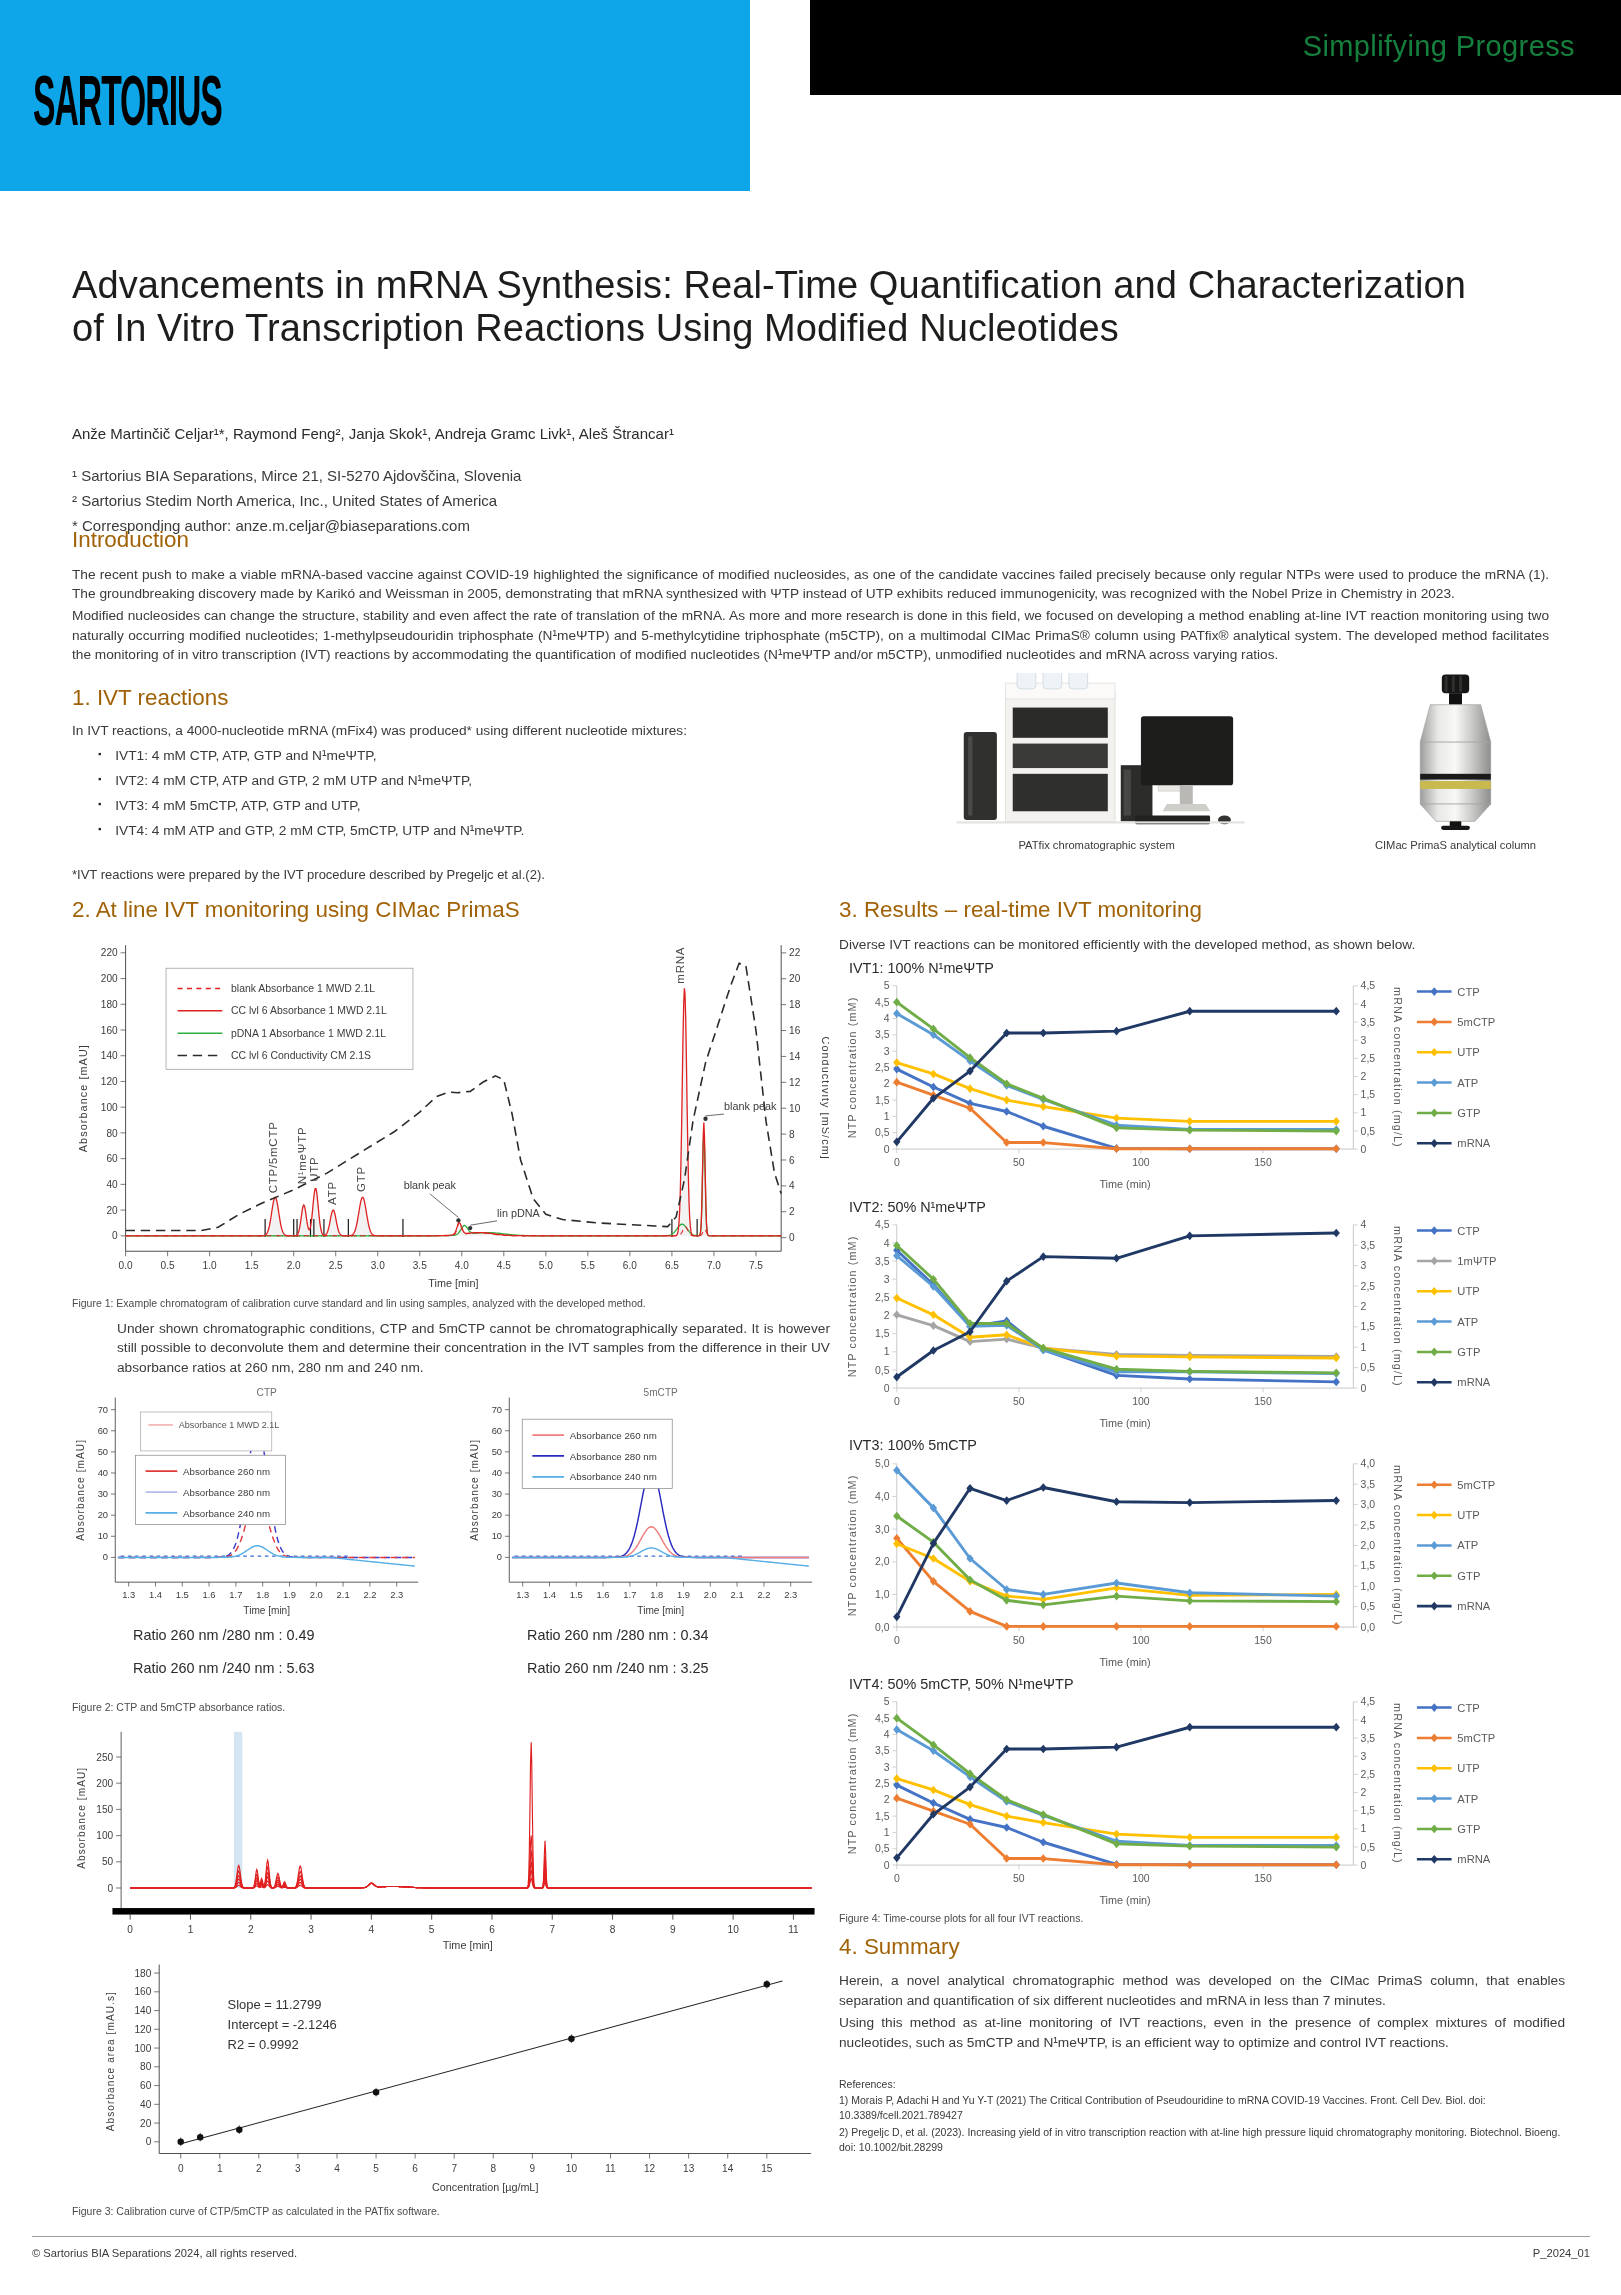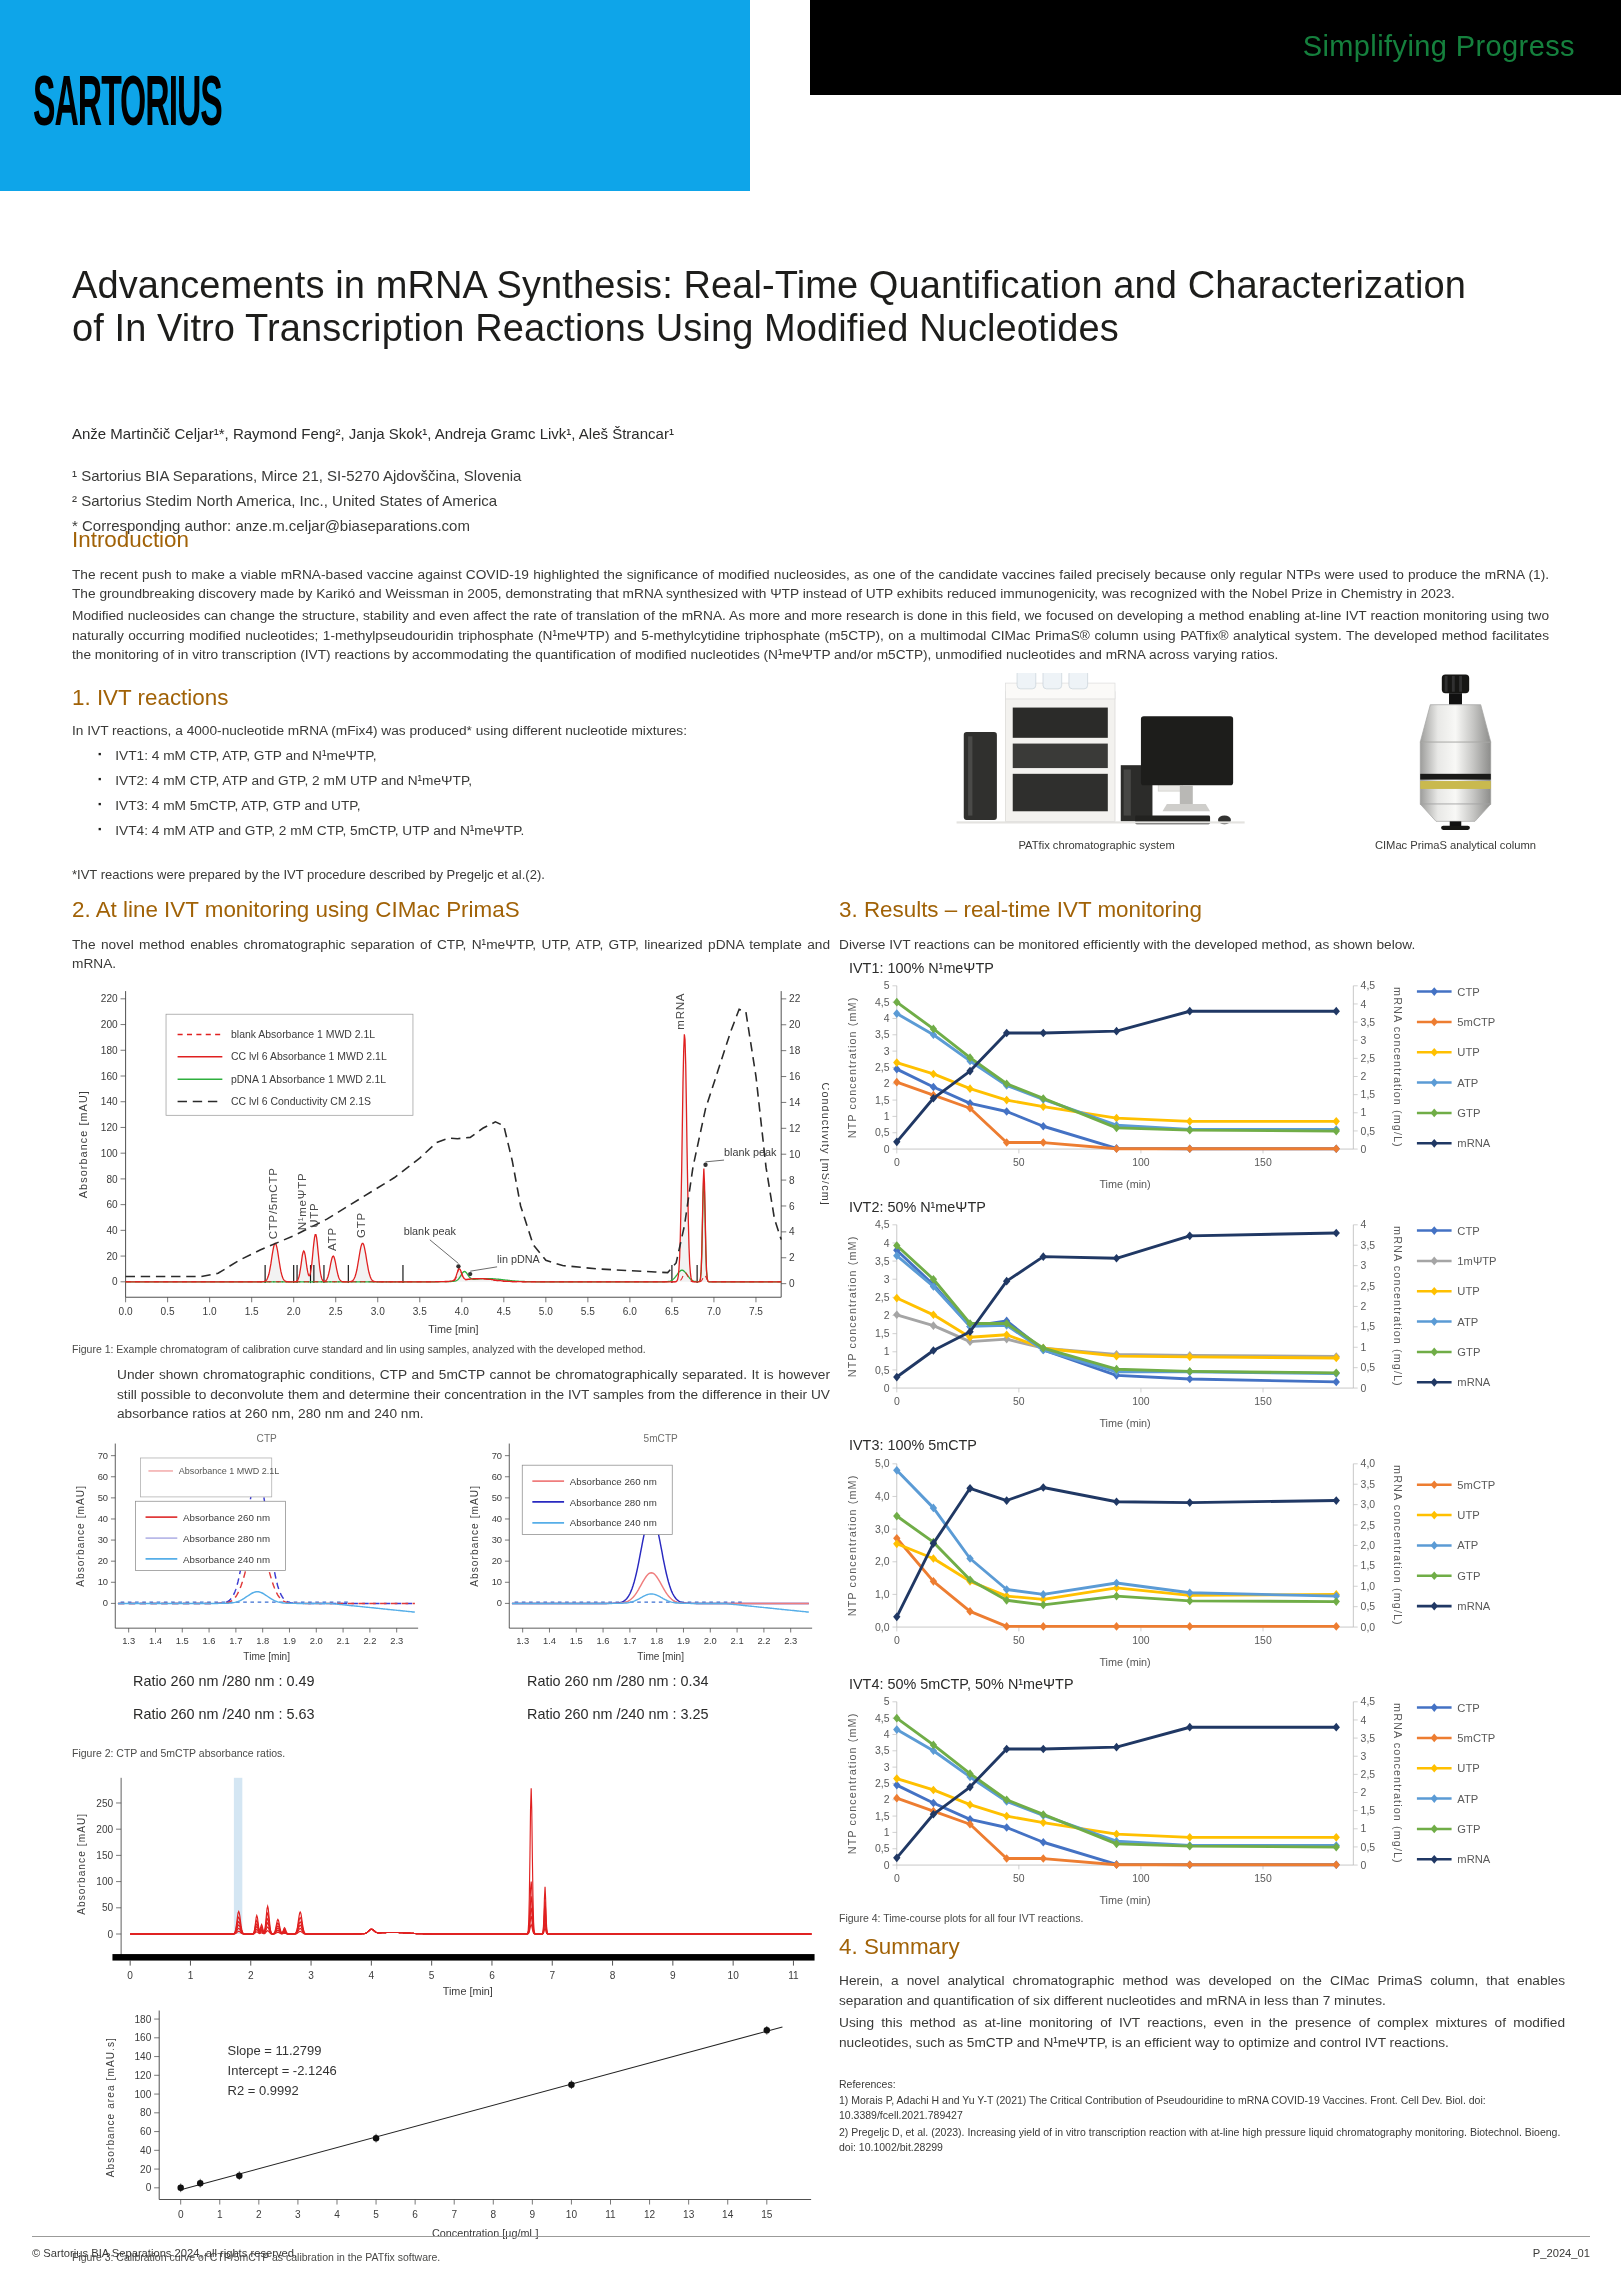--- a/index.html
+++ b/index.html
@@ -139,21 +139,20 @@
       <polygon points="32,182 130,182 108,206 54,206" fill="url(#metal)" stroke="#a5a5a3"></polygon>
       <rect x="73" y="206" width="16" height="8" fill="#111111"></rect>
       <rect x="61" y="212" width="40" height="6" rx="3" fill="#161614"></rect>
     </svg>
     <div class="prod-cap">CIMac PrimaS analytical column</div>
   </div>
 </div>
 
 <div class="col-left">
   <h2 class="sec">2. At line IVT monitoring using CIMac PrimaS</h2>
-  <p class="body-p" style="margin-bottom:7.2px;">The novel method enables chromatographic separation of CTP, N¹meΨTP, UTP, ATP, GTP, linearized pDNA template and mRNA.</p>
 
   <div id="fig1" class="chart-host"><svg width="757" height="361" viewBox="0 0 1048 500">
         <line x1="74" y1="14" x2="74" y2="438" stroke="#444" stroke-width="1.3"></line>
         <line x1="982" y1="14" x2="982" y2="438" stroke="#444" stroke-width="1.3"></line>
         <line x1="74" y1="438" x2="982" y2="438" stroke="#444" stroke-width="1.3"></line>
         <line x1="67" y1="416.6218487394958" x2="74" y2="416.6218487394958" stroke="#444"></line>
         <text x="63" y="421.6218487394958" font-size="14" fill="#3c3c3c" text-anchor="end">0</text>
         <line x1="67" y1="380.99159663865544" x2="74" y2="380.99159663865544" stroke="#444"></line>
         <text x="63" y="385.99159663865544" font-size="14" fill="#3c3c3c" text-anchor="end">20</text>
         <line x1="67" y1="345.3613445378151" x2="74" y2="345.3613445378151" stroke="#444"></line>
@@ -525,21 +524,21 @@
         <line x1="420.79279279279285" y1="186.89999999999998" x2="420.79279279279285" y2="198.89999999999998" stroke="#222" stroke-width="1"></line>
         <circle cx="420.79279279279285" cy="192.89999999999998" r="4.5" fill="#111"></circle>
         <line x1="691.6636636636637" y1="112.80000000000001" x2="691.6636636636637" y2="124.80000000000001" stroke="#222" stroke-width="1"></line>
         <circle cx="691.6636636636637" cy="118.80000000000001" r="4.5" fill="#111"></circle>
         <line x1="962.5345345345346" y1="37.400000000000006" x2="962.5345345345346" y2="49.400000000000006" stroke="#222" stroke-width="1"></line>
         <circle cx="962.5345345345346" cy="43.400000000000006" r="4.5" fill="#111"></circle>
         <text x="214.93093093093094" y="77.19999999999999" font-size="18" fill="#333" text-anchor="start">Slope = 11.2799</text>
         <text x="214.93093093093094" y="105.19999999999999" font-size="18" fill="#333" text-anchor="start">Intercept = -2.1246</text>
         <text x="214.93093093093094" y="133.2" font-size="18" fill="#333" text-anchor="start">R2 = 0.9992</text>
       </svg></div>
-  <div class="caption">Figure 3: Calibration curve of CTP/5mCTP as calibration in the PATfix software.</div>
+  <div class="caption">Figure 3: Calibration curve of CTP/5mCTP as calculated in the PATfix software.</div>
 </div>
 
 <div class="col-right">
   <h2 class="sec">3. Results – real-time IVT monitoring</h2>
   <p class="body-p" style="margin-bottom:5.8px;">Diverse IVT reactions can be monitored efficiently with the developed method, as shown below.</p>
 
   <div class="chart-title">IVT1: 100% N¹meΨTP</div>
   <div id="ivt1" class="chart-host"><svg width="726" height="217" viewBox="0 0 1005 300">
         <line x1="80" y1="12" x2="80" y2="238" stroke="#bfbfbf" stroke-width="1.2"></line>
         <line x1="712" y1="12" x2="712" y2="238" stroke="#bfbfbf" stroke-width="1.2"></line>

